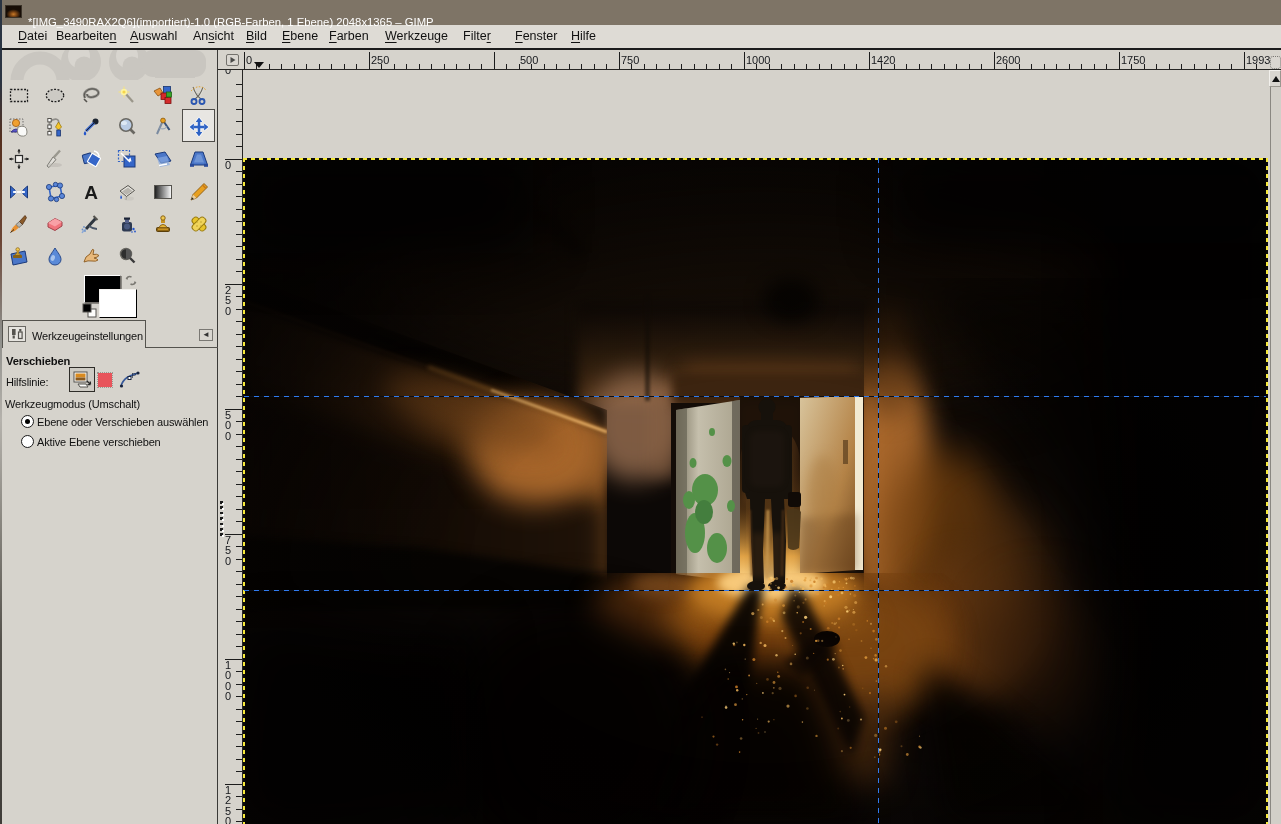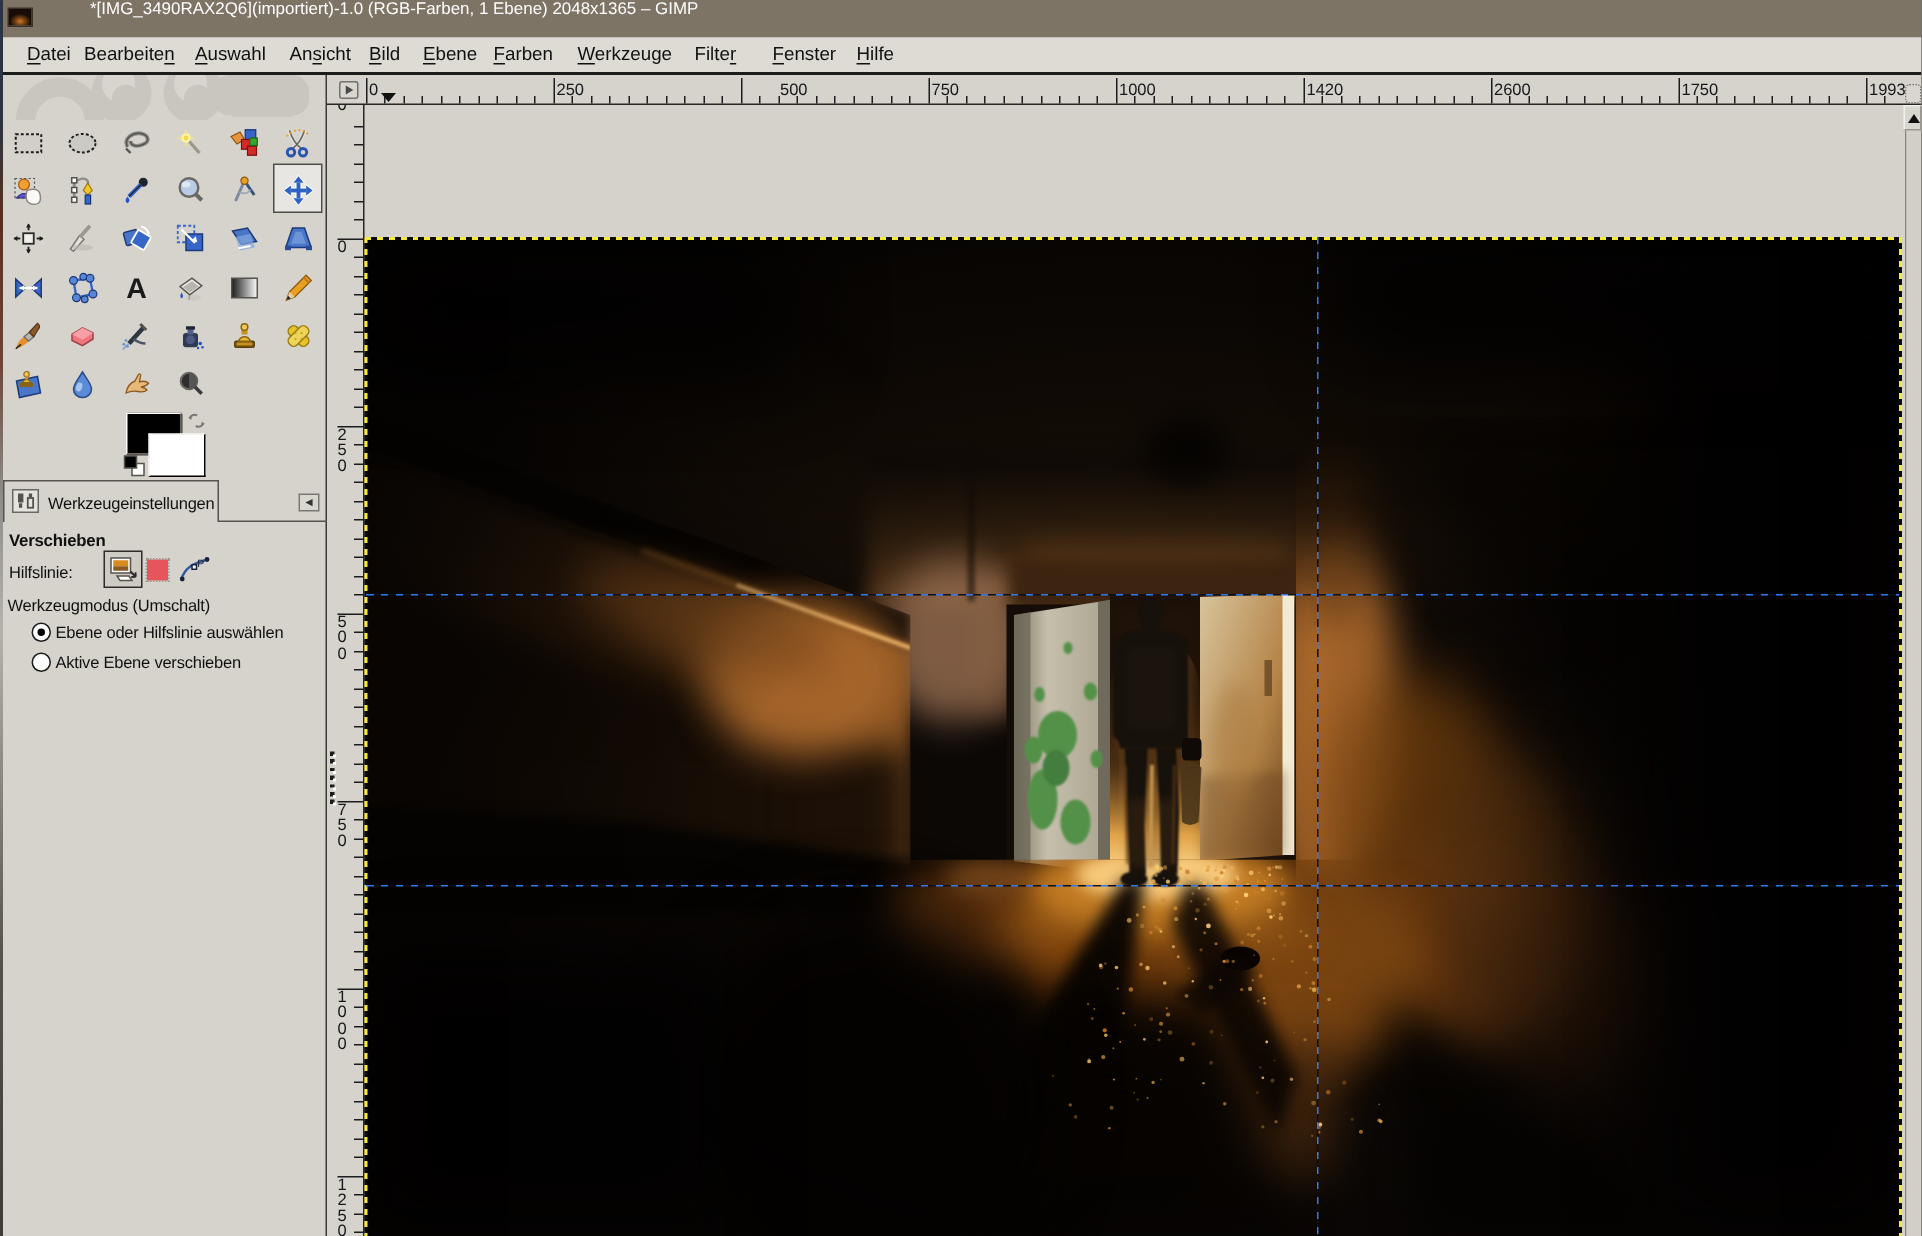--- a/index.html
+++ b/index.html
@@ -3,21 +3,21 @@
 <meta charset="utf-8">
 <style>
   * { margin:0; padding:0; box-sizing:border-box; }
   html,body { width:1281px; height:824px; overflow:hidden; }
   body { font-family:"Liberation Sans", sans-serif; background:#d6d3cc; position:relative; }
   .abs { position:absolute; }
   
   #titlebar { left:0; top:0; width:1281px; height:25px; background:#7e7466; }
   #titleicon { left:5px; top:5px; width:17px; height:13px; border:1px solid #3a3228;
     background:radial-gradient(ellipse 7px 5px at 50% 75%, #c97b28 0%, #7a4313 45%, #170d06 100%); }
-  #titletext { left:28px; top:0; z-index:5; color:#fff; font-size:11.3px; white-space:nowrap;margin-left:32px; }
+  #titletext { left:28px; top:16px; z-index:5; color:#fff; font-size:11.3px; white-space:nowrap; }
   
   #menubar { left:0; top:25px; width:1281px; height:25px; background:#dedbd5; border-bottom:2px solid #1c1c1c; }
   .mi { position:absolute; top:29px; font-size:12.5px; color:#111; white-space:nowrap; }
   .mi u { text-decoration-thickness:1px; text-underline-offset:2px; }
   
   #ledge { left:0; top:0; width:2px; height:824px;
     background:linear-gradient(#2a3442 0px,#2a3442 80px,#55301f 140px,#6b4434 240px,#8c8c88 330px,#b5b2ac 420px,#8a8780 520px,#55524c 640px,#3f3c38 824px); }
   
   #panel { left:2px; top:50px; width:215px; height:774px; background:#d6d3cc; }
   #panelborder { left:217px; top:50px; width:1px; height:774px; background:#3a3936; }
@@ -405,21 +405,21 @@
 <svg class="abs" style="left:119px;top:370px" width="22" height="20" viewBox="0 0 22 20">
     <path d="M2,16 C5,6 14,5 19,3" fill="none" stroke="#36589a" stroke-width="1.6"></path>
     <circle cx="2.5" cy="16" r="1.6" fill="#16223c"></circle>
     <circle cx="19" cy="3" r="1.6" fill="#16223c"></circle>
     <rect x="9" y="6.5" width="3" height="3" fill="#fff" stroke="#16223c"></rect>
     <text x="12.5" y="8" font-size="7" fill="#16223c" font-family="Liberation Sans">P</text>
   </svg>
 <div class="abs" id="lblMode">Werkzeugmodus (Umschalt)</div>
 <div class="radio on" id="r1"></div>
 <div class="radio" id="r2"></div>
-<div class="abs" id="lblR1">Ebene oder Hilfslinie auswählen</div>
+<div class="abs" id="lblR1">Ebene oder Verschieben auswählen</div>
 <div class="abs" id="lblR2">Aktive Ebene verschieben</div>
 
 <div class="abs" id="canvasbg"></div>
 <div class="abs" id="hruler"></div>
 <div class="abs" id="vruler"></div>
 <div class="abs" id="hrulerline"></div>
 <div class="abs" id="vrulerline"></div>
 <div class="abs" id="rulerticks">
     <div class="tick" style="left:243.5px;top:52px;width:1px;height:17px"></div>
     <div class="rlab" style="left:246px;top:54px">0</div>

